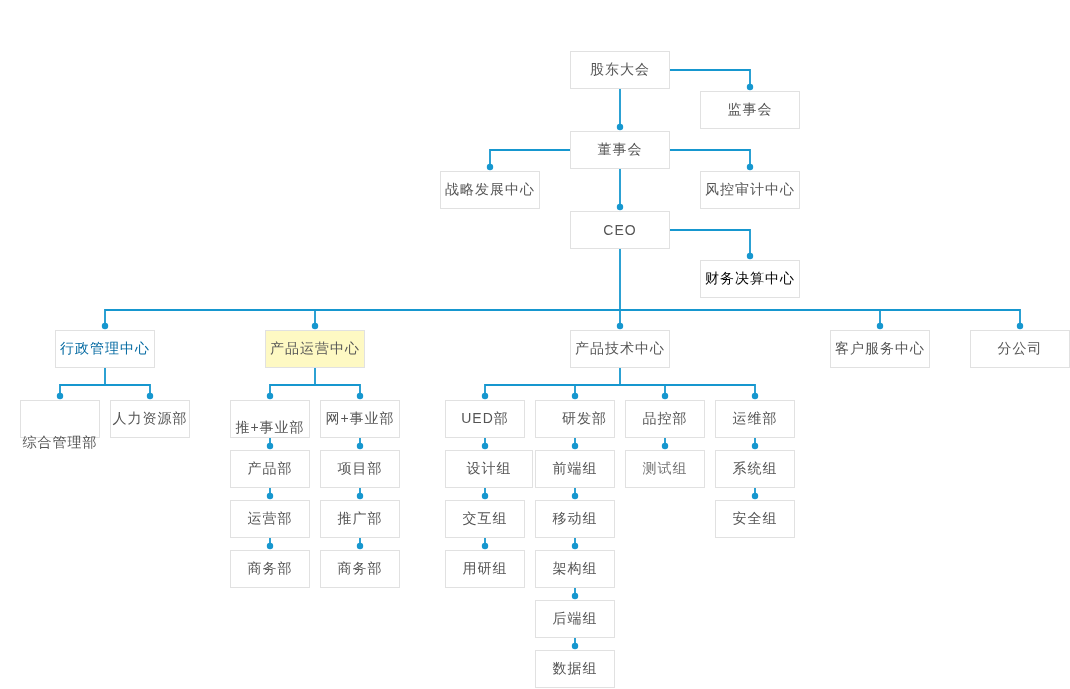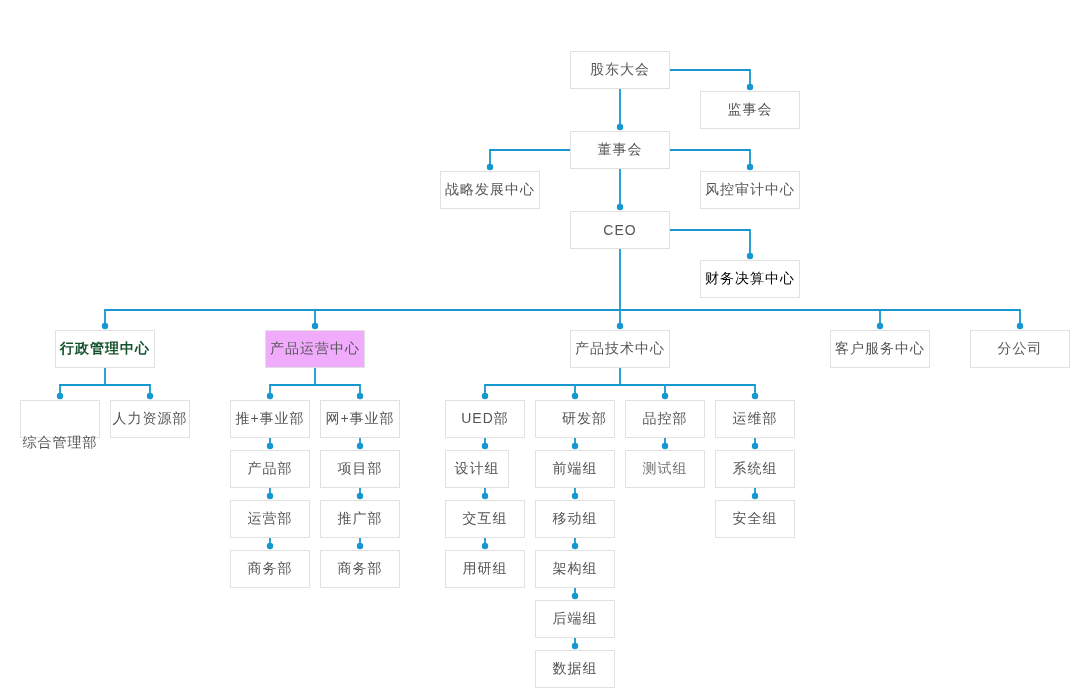--- a/index.html
+++ b/index.html
@@ -62,41 +62,41 @@
       <div class="node" style="left: 700px; top: 171px; width: 100px; height: 38px; border-color: rgb(225, 225, 225); background: rgb(255, 255, 255);">
         <span style="color: rgb(85, 85, 85);">风控审计中心</span>
       </div>
       <div class="node" style="left: 570px; top: 211px; width: 100px; height: 38px; border-color: rgb(225, 225, 225); background: rgb(255, 255, 255);">
         <span style="color: rgb(85, 85, 85);">CEO</span>
       </div>
       <div class="node" style="left: 700px; top: 260px; width: 100px; height: 38px; border-color: rgb(225, 225, 225); background: rgb(255, 255, 255);">
         <span style="color: #000000;">财务决算中心</span>
       </div>
       <div class="node" style="left: 55px; top: 330px; width: 100px; height: 38px; border-color: rgb(225, 225, 225); background: rgb(255, 255, 255);">
-        <span style="color: #14532d; font-weight: bold;">行政管理中心</span>
-      </div>
-      <div class="node" style="left: 265px; top: 330px; width: 100px; height: 38px; border-color: rgb(225, 225, 225); background: #f0abfc;">
+        <span style="color: #0369a1;">行政管理中心</span>
+      </div>
+      <div class="node" style="left: 265px; top: 330px; width: 100px; height: 38px; border-color: rgb(225, 225, 225); background: #fef9c3;">
         <span style="color: rgb(85, 85, 85);">产品运营中心</span>
       </div>
       <div class="node" style="left: 570px; top: 330px; width: 100px; height: 38px; border-color: rgb(225, 225, 225); background: rgb(255, 255, 255);">
         <span style="color: rgb(85, 85, 85);">产品技术中心</span>
       </div>
       <div class="node" style="left: 830px; top: 330px; width: 100px; height: 38px; border-color: rgb(225, 225, 225); background: rgb(255, 255, 255);">
         <span style="color: rgb(85, 85, 85);">客户服务中心</span>
       </div>
       <div class="node" style="left: 970px; top: 330px; width: 100px; height: 38px; border-color: rgb(225, 225, 225); background: rgb(255, 255, 255);">
         <span style="color: rgb(85, 85, 85);">分公司</span>
       </div>
       <div class="node" style="left: 20px; top: 400px; width: 80px; height: 38px; border-color: rgb(225, 225, 225); background: rgb(255, 255, 255);">
         <span style="color: rgb(85, 85, 85); margin-top: 48px;">综合管理部</span>
       </div>
       <div class="node" style="left: 110px; top: 400px; width: 80px; height: 38px; border-color: rgb(225, 225, 225); background: rgb(255, 255, 255);">
         <span style="color: rgb(85, 85, 85);">人力资源部</span>
       </div>
-      <div class="node" style="left: 230px; top: 400px; width: 80px; height: 38px; border-color: rgb(225, 225, 225); background: rgb(255, 255, 255);">
+      <div class="node" style="left: 230px; top: 400px; width: 80px; height: 38px; border-color: rgb(225, 225, 225); background: rgb(255, 255, 255); align-items: flex-end;">
         <span style="color: rgb(85, 85, 85);">推+事业部</span>
       </div>
       <div class="node" style="left: 320px; top: 400px; width: 80px; height: 38px; border-color: rgb(225, 225, 225); background: rgb(255, 255, 255);">
         <span style="color: rgb(85, 85, 85);">网+事业部</span>
       </div>
       <div class="node" style="left: 230px; top: 450px; width: 80px; height: 38px; border-color: rgb(225, 225, 225); background: rgb(255, 255, 255);">
         <span style="color: rgb(85, 85, 85);">产品部</span>
       </div>
       <div class="node" style="left: 320px; top: 450px; width: 80px; height: 38px; border-color: rgb(225, 225, 225); background: rgb(255, 255, 255);">
         <span style="color: rgb(85, 85, 85);">项目部</span>
@@ -118,21 +118,21 @@
       </div>
       <div class="node" style="left: 535px; top: 400px; width: 80px; height: 38px; border-color: rgb(225, 225, 225); background: rgb(255, 255, 255);">
         <span style="color: rgb(85, 85, 85); margin-left: 19px;">研发部</span>
       </div>
       <div class="node" style="left: 625px; top: 400px; width: 80px; height: 38px; border-color: rgb(225, 225, 225); background: rgb(255, 255, 255);">
         <span style="color: rgb(85, 85, 85);">品控部</span>
       </div>
       <div class="node" style="left: 715px; top: 400px; width: 80px; height: 38px; border-color: rgb(225, 225, 225); background: rgb(255, 255, 255);">
         <span style="color: rgb(85, 85, 85);">运维部</span>
       </div>
-      <div class="node" style="left: 445px; top: 450px; width: 64px; height: 38px; border-color: rgb(225, 225, 225); background: rgb(255, 255, 255);">
+      <div class="node" style="left: 445px; top: 450px; width: 88px; height: 38px; border-color: rgb(225, 225, 225); background: rgb(255, 255, 255);">
         <span style="color: rgb(85, 85, 85);">设计组</span>
       </div>
       <div class="node" style="left: 535px; top: 450px; width: 80px; height: 38px; border-color: rgb(225, 225, 225); background: rgb(255, 255, 255);">
         <span style="color: rgb(85, 85, 85);">前端组</span>
       </div>
       <div class="node" style="left: 625px; top: 450px; width: 80px; height: 38px; border-color: rgb(225, 225, 225); background: rgb(255, 255, 255);">
         <span style="color: #737373;">测试组</span>
       </div>
       <div class="node" style="left: 715px; top: 450px; width: 80px; height: 38px; border-color: rgb(225, 225, 225); background: rgb(255, 255, 255);">
         <span style="color: rgb(85, 85, 85);">系统组</span>

